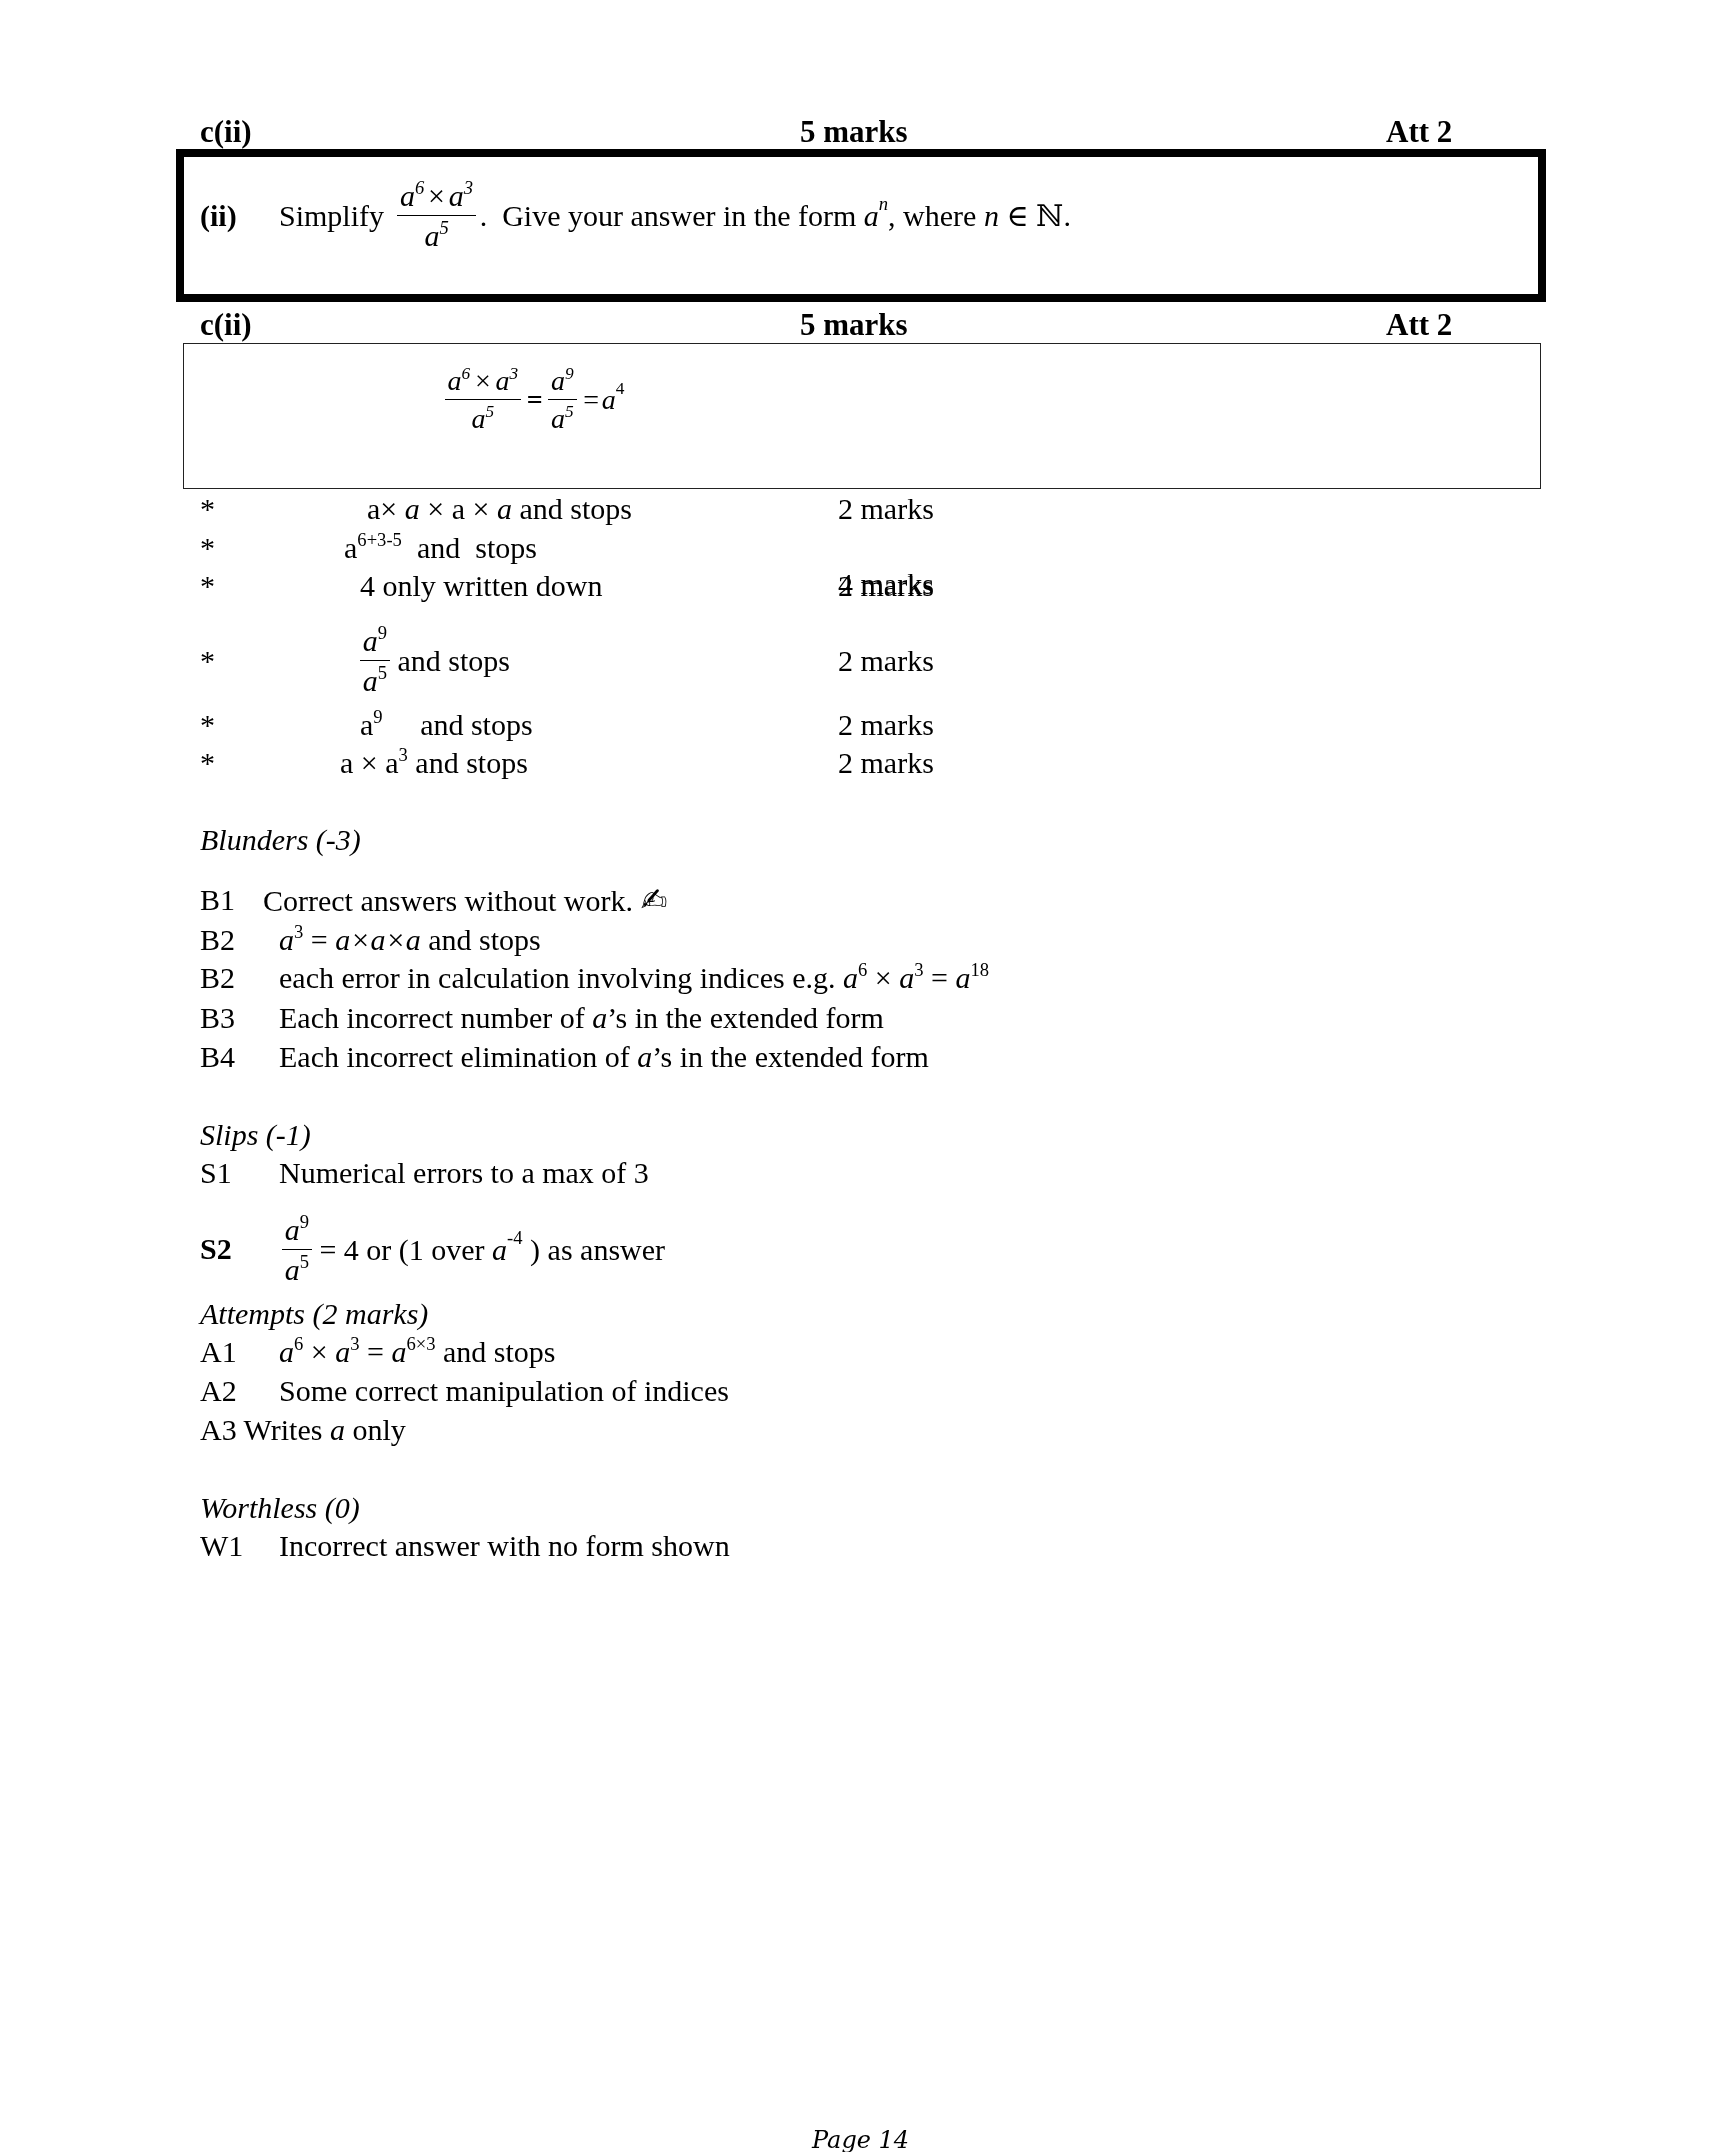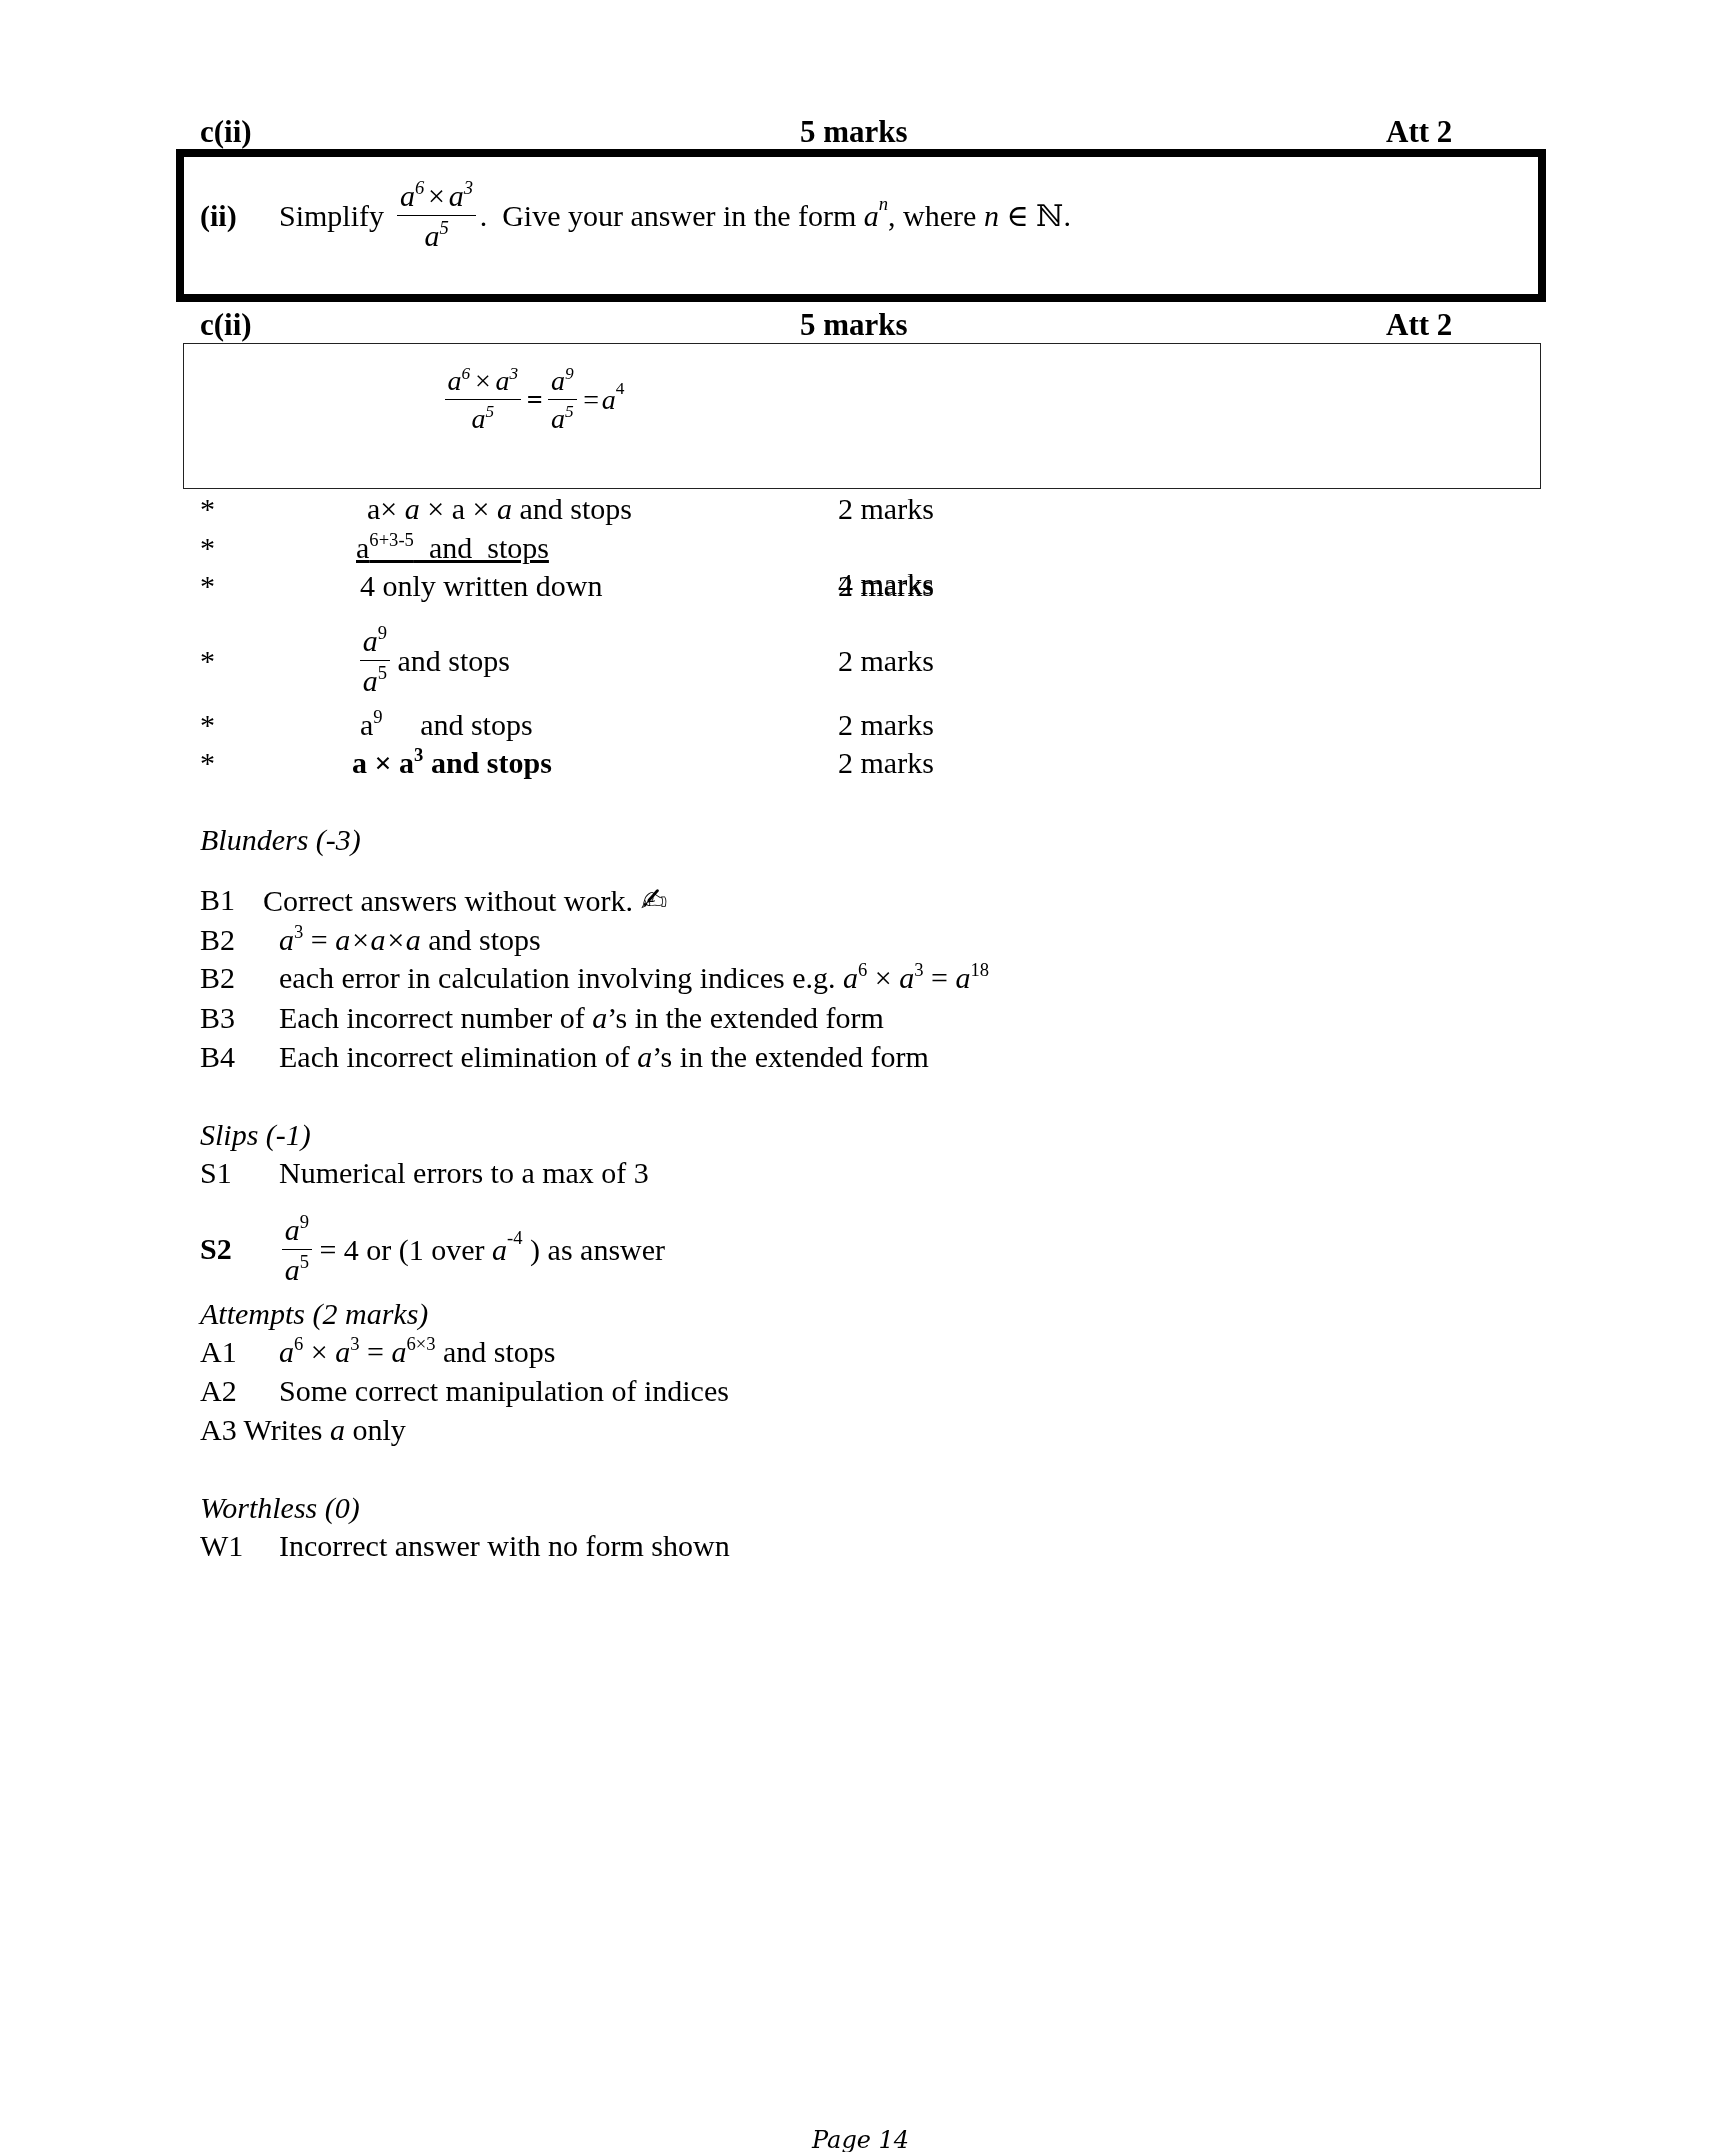--- a/index.html
+++ b/index.html
@@ -62,21 +62,21 @@
   <span style="font-style:normal;margin:0 2.8px;">=</span>
   <span>a</span>
     <sup style="font-style:normal;">4</sup>
 </div>
 
 <div class="abs txt" style="left:200px;top:492px;">*</div>
 <div class="abs txt" style="left:367px;top:492px;white-space:pre;"><span>a× </span><span class="it">a</span><span> × a × </span><span class="it">a</span><span> and stops</span></div>
 <div class="abs txt" style="left:838px;top:492px;">2 marks</div>
 
 <div class="abs txt" style="left:200px;top:531px;">*</div>
-<div class="abs txt" style="left:356px;top:531px;white-space:pre;text-decoration:underline;"><span>a</span><sup>6+3-5</sup><span>  and  stops</span></div>
+<div class="abs txt" style="left:344px;top:531px;white-space:pre;"><span>a</span><sup>6+3-5</sup><span>  and  stops</span></div>
 <div class="abs txt" style="left:838px;top:531px;margin-top:36px;">4 marks</div>
 
 <div class="abs txt" style="left:200px;top:569px;">*</div>
 <div class="abs txt" style="left:360px;top:569px;">4 only written down</div>
 <div class="abs txt" style="left:838px;top:569px;">2 marks</div>
 
 <div class="abs txt" style="left:200px;top:644px;">*</div>
 <div class="abs txt" style="left:360px;top:613px;display:flex;align-items:center;height:95px;white-space:pre;">
   <span class="frac it" style="margin:0;">
     <span class="num"><span>a</span><sup style="font-style:normal;">9</sup></span>
@@ -85,21 +85,21 @@
   </span>
   <span> and stops</span>
 </div>
 <div class="abs txt" style="left:838px;top:644px;">2 marks</div>
 
 <div class="abs txt" style="left:200px;top:708px;">*</div>
 <div class="abs txt" style="left:360px;top:708px;white-space:pre;"><span>a</span><sup>9</sup><span>     and stops</span></div>
 <div class="abs txt" style="left:838px;top:708px;">2 marks</div>
 
 <div class="abs txt" style="left:200px;top:746px;">*</div>
-<div class="abs txt" style="left:352px;top:746px;white-space:pre;font-weight:bold;"><span>a × a</span><sup>3</sup><span> and stops</span></div>
+<div class="abs txt" style="left:340px;top:746px;white-space:pre;"><span>a × a</span><sup>3</sup><span> and stops</span></div>
 <div class="abs txt" style="left:838px;top:746px;">2 marks</div>
 
 <div class="abs txt it" style="left:200px;top:823px;">Blunders (-3)</div>
 
 <div class="abs txt" style="left:200px;top:883px;">B1</div>
 <div class="abs txt" style="left:263px;top:883px;"><span>Correct answers without work.</span> <span class="pen">✍</span></div>
 
 <div class="abs txt" style="left:200px;top:923px;">B2</div>
 <div class="abs txt" style="left:279px;top:923px;white-space:pre;"><span class="it">a</span><sup>3</sup><span> = </span><span class="it">a×a×a</span><span> and stops</span></div>
 

